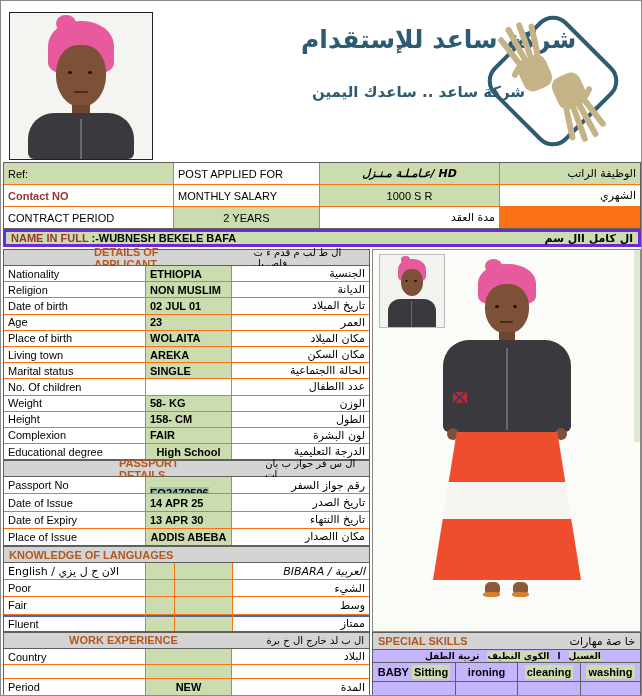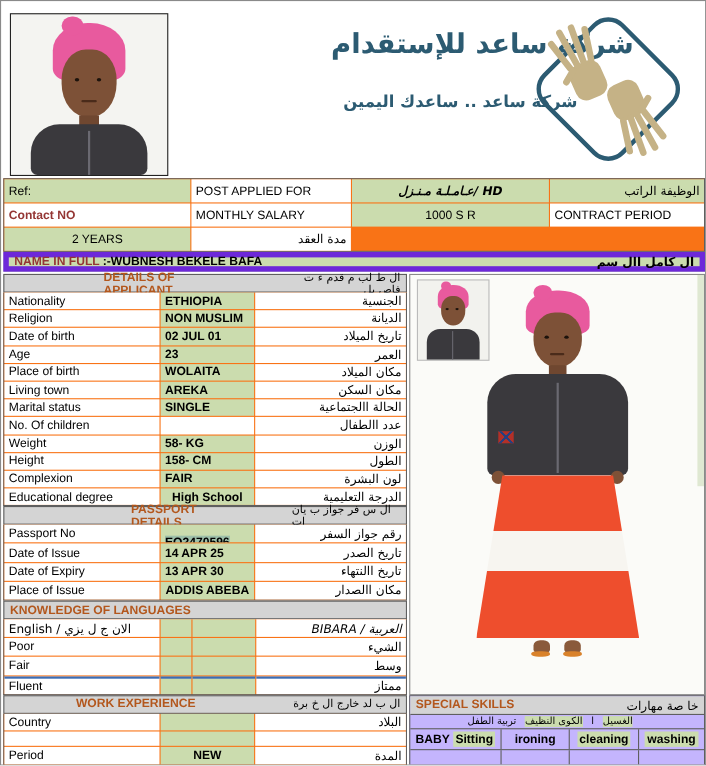--- a/index.html
+++ b/index.html
@@ -22,21 +22,21 @@
   .bold{font-weight:bold;}
   .center{justify-content:center;text-align:right;}
   .right{justify-content:flex-end;text-align:right;}
   .maroon{color:#943634;font-weight:bold;}
   .serif{font-family:"Liberation Serif",serif;font-size:12px;}
   
   .summary{position:absolute;left:2px;top:161px;width:638px;
            grid-template-columns:169px 145px 179px 1fr;grid-template-rows:21px 21px 21px;}
   
   .name-row{position:absolute;left:2px;top:228px;width:638px;height:18px;background:#cbdcae;
-            border:5px solid #6d28d9;box-sizing:border-box;display:flex;align-items:center;
+            border:3px solid #6d28d9;box-sizing:border-box;display:flex;align-items:center;
             justify-content:space-between;font-size:11px;padding:0 5px;}
   
   .formcol{position:absolute;left:2px;top:248px;width:367px;}
   .sec-hdr{height:17px;background:#d4d4d4;border:1px solid #5f5f5f;box-sizing:border-box;display:flex;
            align-items:center;justify-content:space-between;font-size:11px;padding:0 5px;gap:44px;}
   .sec-hdr .en{color:#b3571d;font-weight:bold;}
   .details{grid-template-columns:141px 85px 1fr;grid-template-rows:repeat(12,15.2px);border-top:none;}
   .pass{grid-template-columns:141px 85px 1fr;grid-template-rows:repeat(4,16.2px);border-top:none;}
   .langs{grid-template-columns:141px 28px 57px 1fr;grid-template-rows:repeat(4,16.2px);border-top:none;}
   .work{grid-template-columns:141px 85px 1fr;grid-template-rows:15.5px 13px 15.5px;border-top:none;}
@@ -50,21 +50,21 @@
   .panel-strip{position:absolute;right:0;top:0;width:6px;height:192px;background:#dfe8d2;}
   .headshot{position:absolute;left:6px;top:4px;width:64px;height:72px;background:#f2f2ee;
             border:1px solid #bbb;overflow:hidden;}
   
   .skills{position:absolute;left:371px;top:631px;width:269px;height:64px;border:1px solid #5f5f5f;
           box-sizing:border-box;background:#c4b5fd;}
   .skills-hdr{height:17px;background:#d4d4d4;display:flex;align-items:center;justify-content:space-between;
               font-size:11px;padding:0 5px;border-bottom:1px solid #5f5f5f;box-sizing:border-box;}
   .skills-hdr .en{color:#b3571d;font-weight:bold;}
   .skills-ar{height:13px;display:flex;align-items:center;font-size:9px;gap:8px;padding-left:52px;
-             border-bottom:1px solid #5f5f5f;box-sizing:border-box;}
+             border-bottom:1px solid #5f5f5f;box-sizing:border-box;font-weight:bold;}
   .skills-ar .hl{background:#cbdcae;}
   .skills-row{height:19px;display:grid;grid-template-columns:83px 62px 63px 1fr;
               border-bottom:1px solid #5f5f5f;box-sizing:border-box;}
   .skills-row>div{border-right:1px solid #5f5f5f;display:flex;align-items:center;justify-content:center;
                   font-size:11px;font-weight:bold;}
   .skills-row>div:last-child{border-right:none;}
   .skills-row .hl{background:#cbdcae;padding:1px 2px;}
   .skills-empty{height:13px;display:grid;grid-template-columns:83px 62px 63px 1fr;}
   .skills-empty>div{border-right:1px solid #5f5f5f;}
   .skills-empty>div:last-child{border-right:none;}
@@ -136,37 +136,38 @@
 
   <div class="grid summary">
     <div class="green">Ref:</div>
     <div>POST  APPLIED  FOR</div>
     <div class="green center bold ar ltr" style="font-style:italic;">عـامـلـة مـنـزل/ HD</div>
     <div class="green right ar">الوظيفة الراتب</div>
 
     <div class="maroon">Contact NO</div>
     <div>MONTHLY SALARY</div>
     <div class="green center">1000 S R</div>
+    <div class="right ar">الشهري</div>
 
     <div>CONTRACT PERIOD</div>
     <div class="green center">2 YEARS</div>
     <div class="right ar">مدة العقد</div>
   </div>
 
   <div class="name-row">
     <span class="bold"><span class="maroon">NAME IN FULL</span>
       <span>:-WUBNESH BEKELE BAFA</span></span>
     <span class="bold ar ltr">ال كامل اال سم</span>
   </div>
 
   <div class="formcol">
 
     <div class="sec-hdr">
       <span class="en" style="padding-left:85px;">DETAILS OF APPLICANT</span>
-      <span class="ar ltr" style="font-size:10px;text-align:right;">ال ط لب م قدم ء  ت فاص يل</span>
+      <span class="ar ltr" style="font-size:10px;">ال ط لب م قدم ء  ت فاص يل</span>
     </div>
 
     <div class="grid details">
       <div>Nationality</div>
       <div class="green bold">ETHIOPIA</div>
       <div class="arcell ar">الجنسية</div>
 
       <div>Religion</div>
       <div class="green bold">NON MUSLIM</div>
       <div class="arcell ar">الديانة</div>

